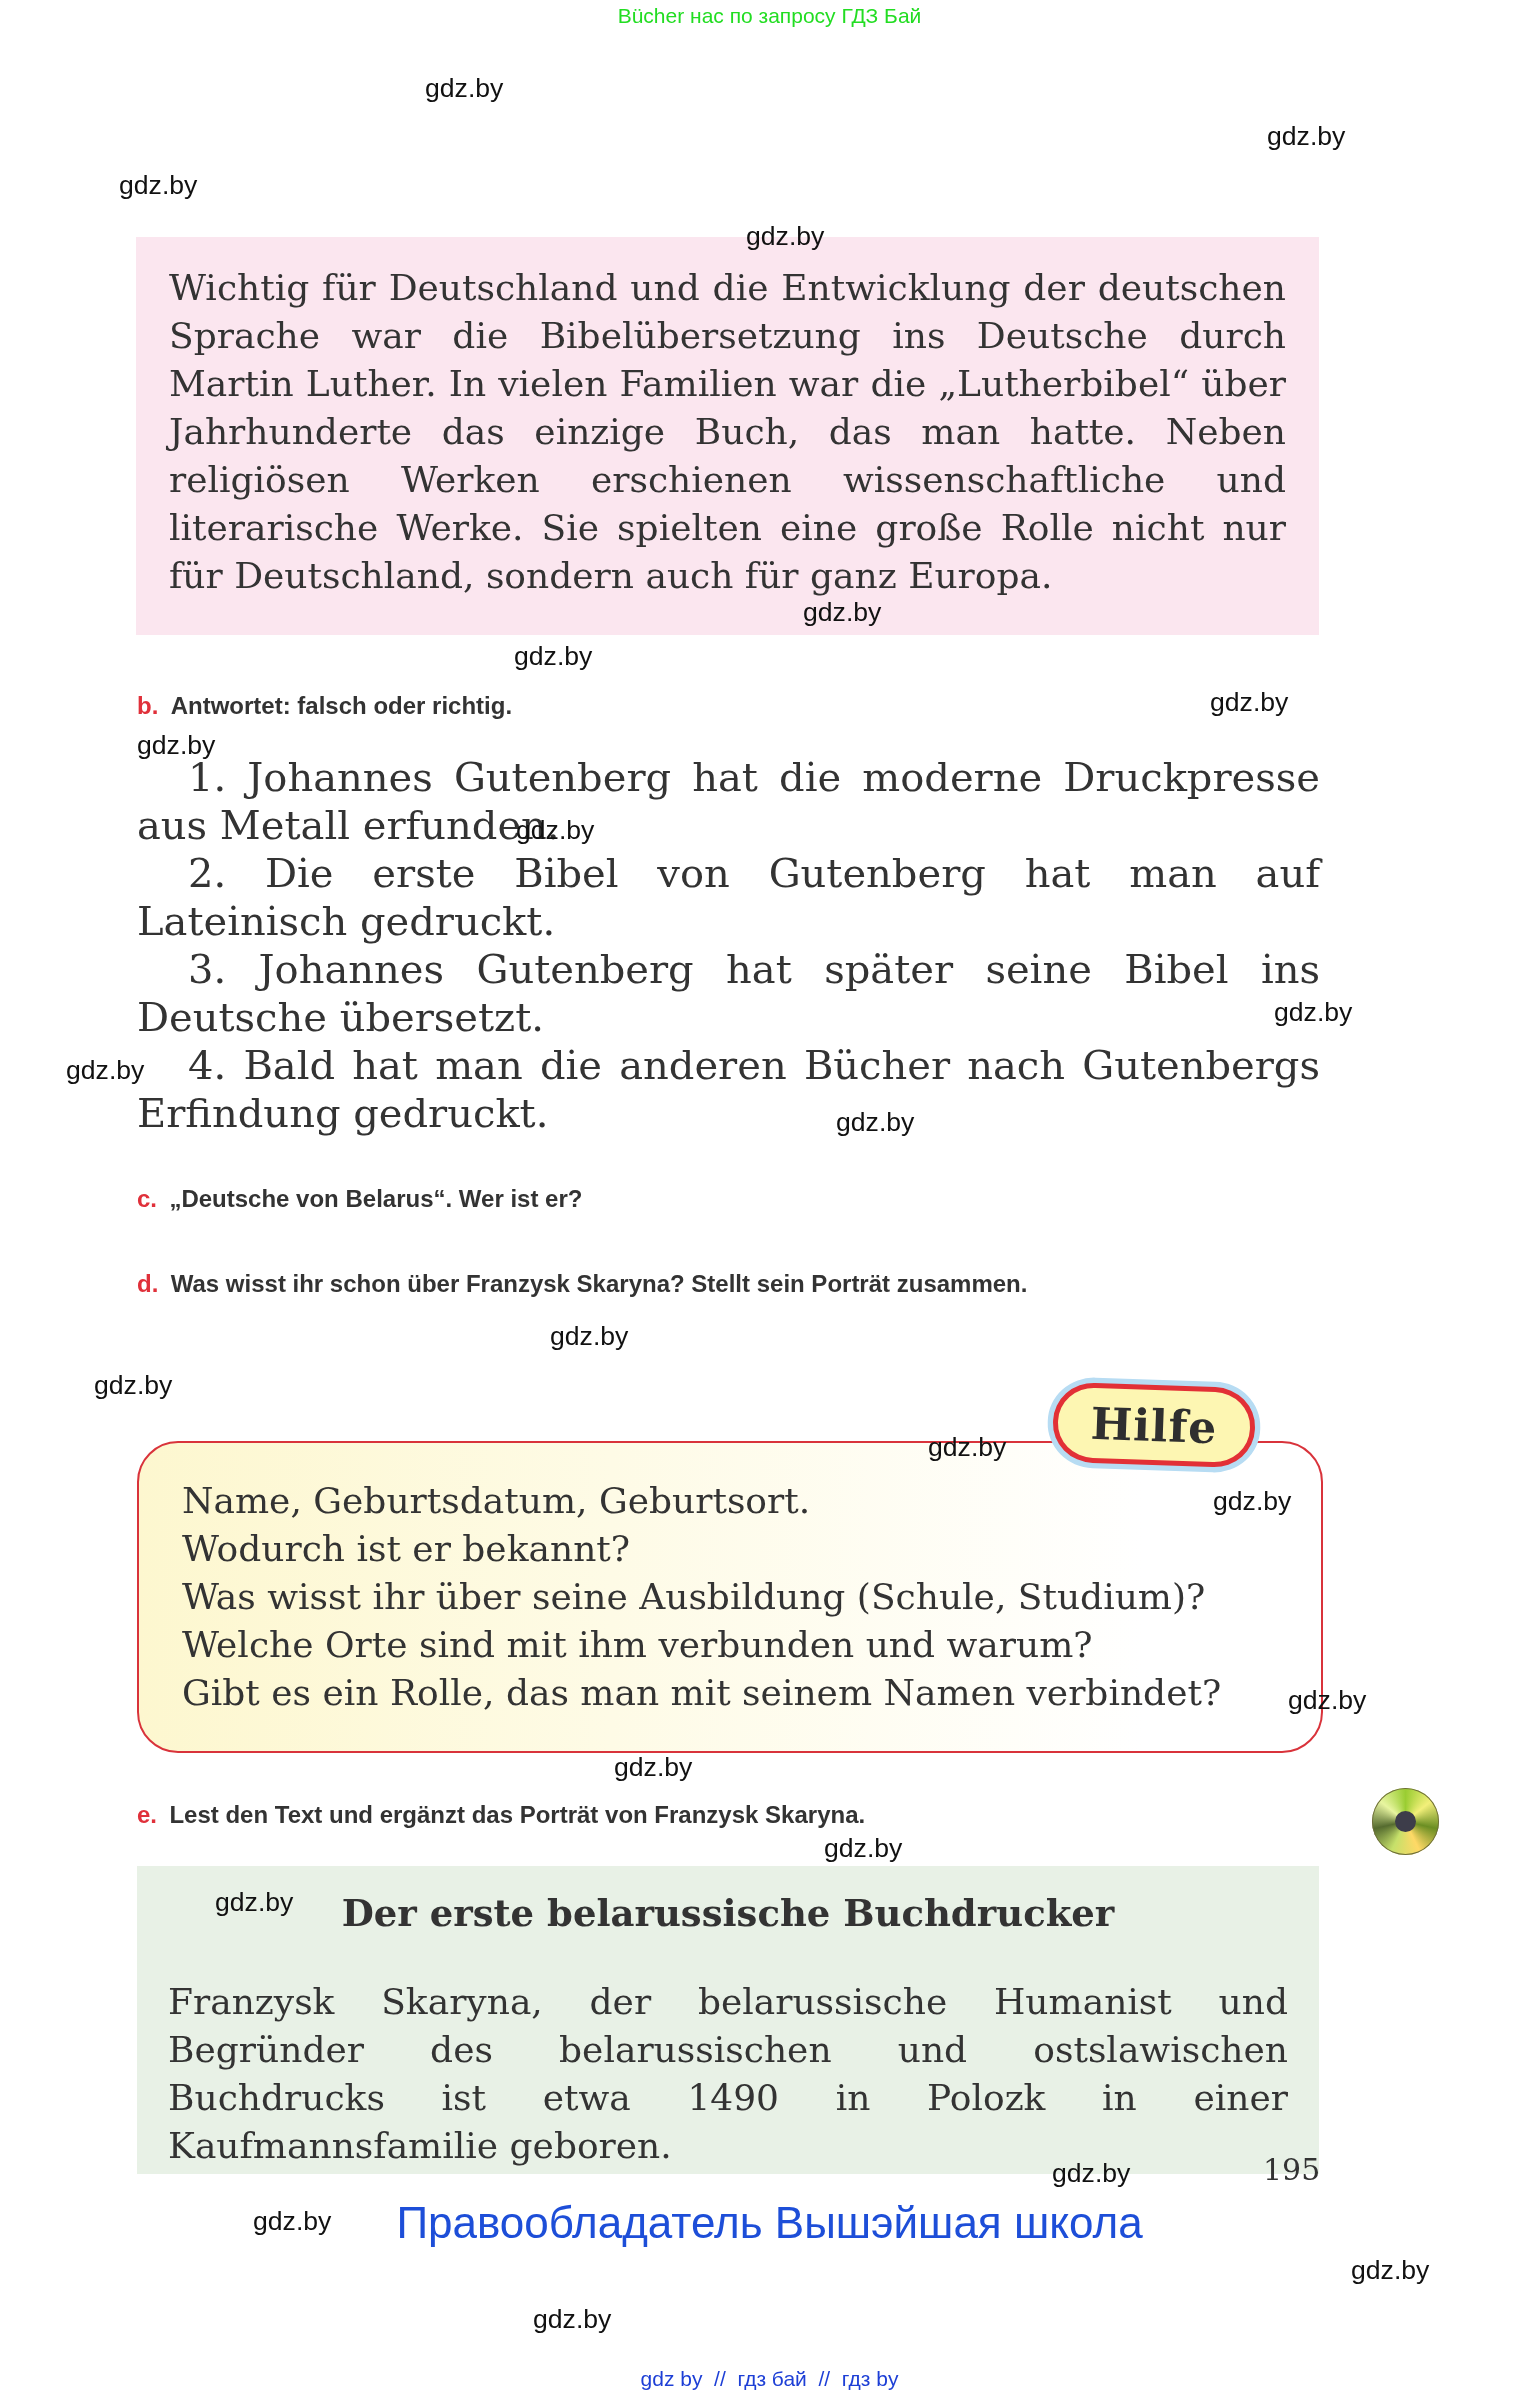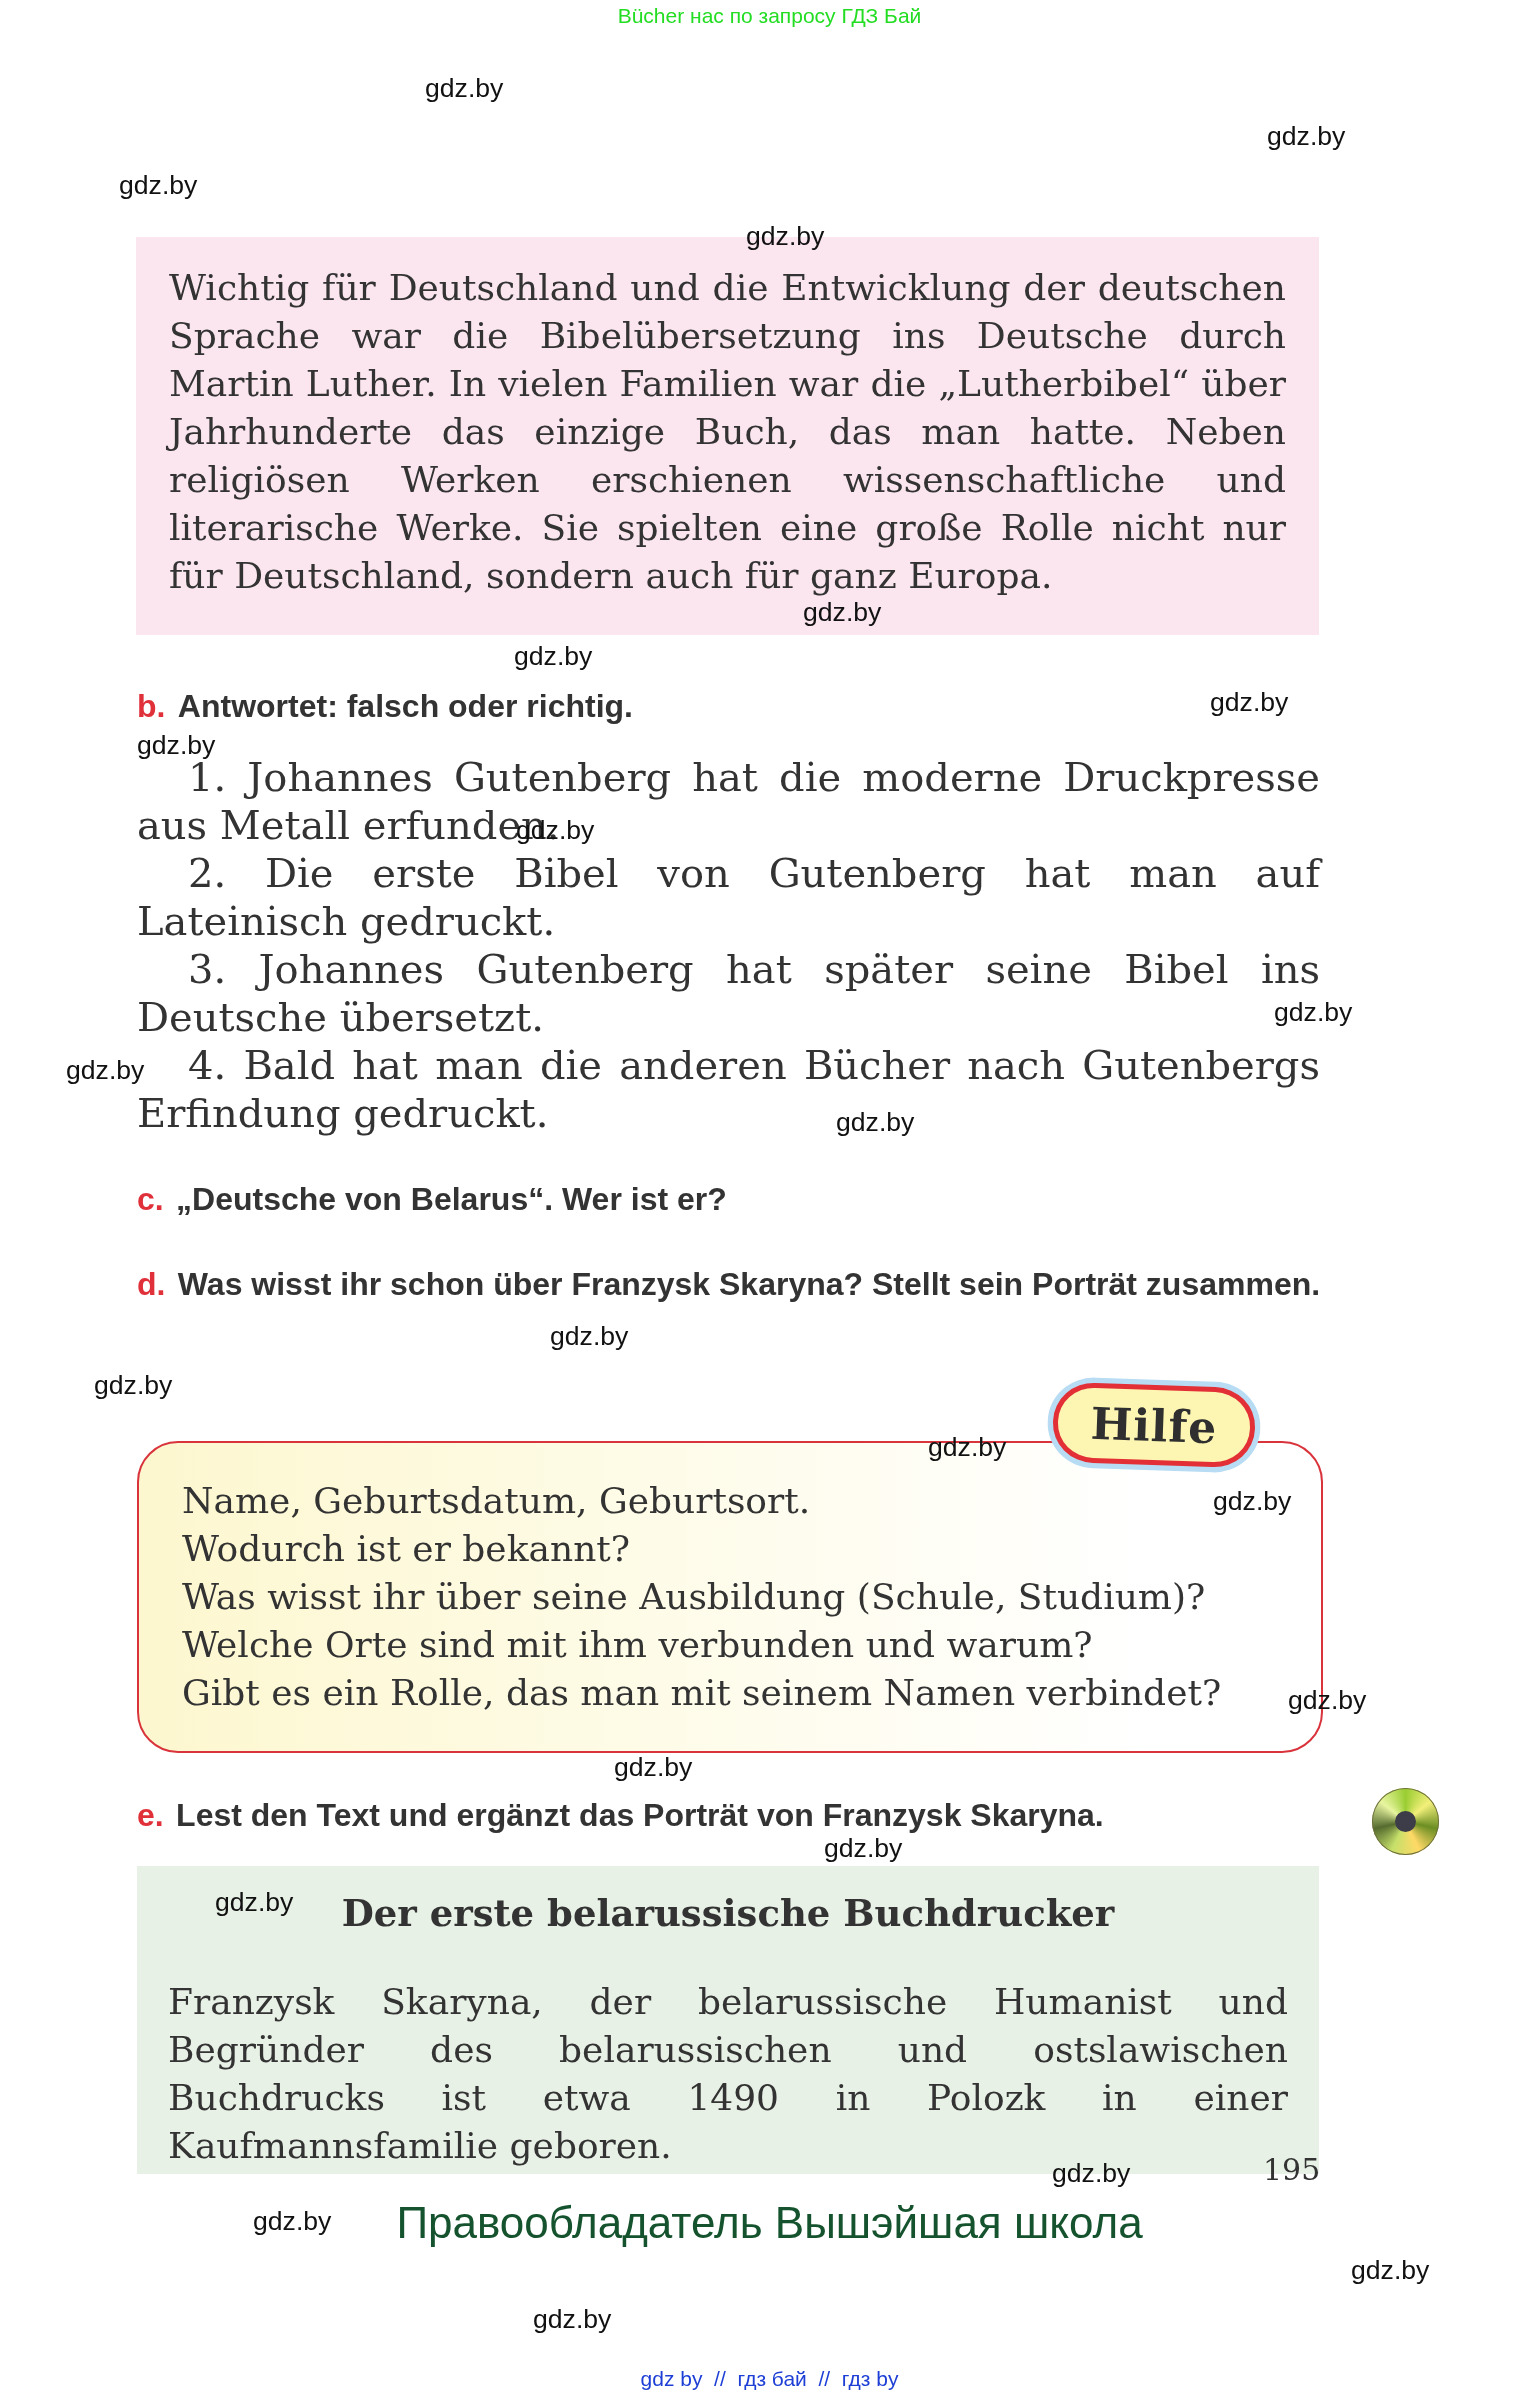--- a/index.html
+++ b/index.html
@@ -9,21 +9,21 @@
   .abs { position: absolute; }
 
   .top-banner { left: 0; width: 1539px; top: 3.5px; text-align: center; font-size: 21px; color: #22dd22; font-family: "Liberation Sans", sans-serif; }
   .wm { font-family: "Liberation Sans", sans-serif; font-size: 26.6px; color: #111; white-space: nowrap; z-index: 5; }
 
   
   .pink-box { left: 136px; top: 237px; width: 1183px; height: 398px; background: #fbe6ef; }
   .pink-box p { margin: 0; position: absolute; left: 33px; right: 33px; top: 26.6px; font-size: 36px; line-height: 48px; text-align: justify; }
 
   
-  .task { left: 137px; width: 1188px; font-size: 32px; font-weight: bold; color: #333; line-height: 44px; }
+  .task { left: 137px; width: 1188px; font-size: 24px; font-weight: bold; color: #333; line-height: 44px; }
   .task .letter { color: #e0303a; margin-right: 12.4px; }
 
   .items { left: 137px; width: 1183px; top: 753px; font-size: 40px; line-height: 48px; }
   .items p { margin: 0; text-indent: 51px; text-align: justify; }
 
   
   .hilfe-box { left: 137px; top: 1441px; width: 1186px; height: 312px; border: 2.2px solid #d9333b; border-radius: 41px; box-sizing: border-box;
                background: linear-gradient(90deg, #fdf7cf 0%, #fefbe6 40%, #ffffff 85%); }
   .hilfe-box .lines { position: absolute; left: 43px; top: 34px; font-size: 36px; line-height: 48px; }
   .hilfe-box .lines div { white-space: nowrap; }
@@ -37,21 +37,21 @@
         background: conic-gradient(#9acd32, #f3f07a, #6b8e23, #ffd966, #c6e06a, #556b2f, #e8f5a0, #9acd32);
         box-shadow: inset 0 0 0 0.9px #6d6d3a; }
   .cd::after { content: ""; position: absolute; left: 23px; top: 23px; width: 21px; height: 21px; border-radius: 50%; background: #3d3d4a; }
 
   
   .green-box { left: 137px; top: 1866px; width: 1182px; height: 308px; background: #e8f1e6; }
   .green-box h2 { position: absolute; left: 0; right: 0; top: 25px; margin: 0; text-align: center; font-size: 37px; font-weight: bold; }
   .green-box p { margin: 0; position: absolute; left: 31px; right: 31px; top: 112px; font-size: 36px; line-height: 48px; text-align: justify; }
 
   .page-num { left: 1263px; top: 2152px; font-size: 30px; }
-  .rights { left: 0; width: 1539px; top: 2198px; text-align: center; font-size: 44px; color: #14532d; font-family: "Liberation Sans", sans-serif; }
+  .rights { left: 0; width: 1539px; top: 2198px; text-align: center; font-size: 44px; color: #1d4ed8; font-family: "Liberation Sans", sans-serif; }
   .footer-links { left: 0; width: 1539px; top: 2367px; text-align: center; font-size: 21px; color: #1d3fd6; font-family: "Liberation Sans", sans-serif; }
 </style>
 </head>
 <body>
 
 <div class="abs top-banner">Bücher нас по запросу ГДЗ Бай</div>
 
 <div id="wm-layer">
     <span class="abs wm" style="left: 425px; top: 73px;">gdz.by</span>
     <span class="abs wm" style="left: 1267px; top: 121px;">gdz.by</span>

